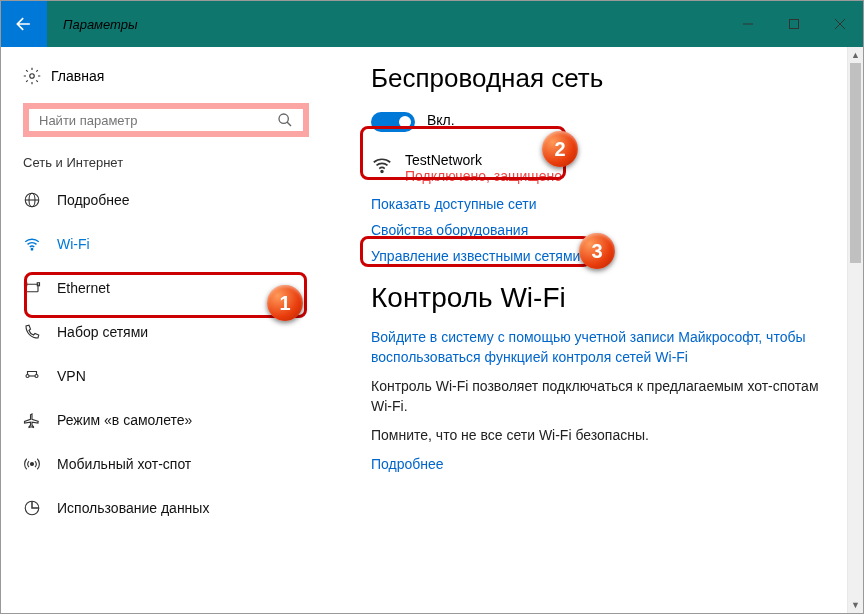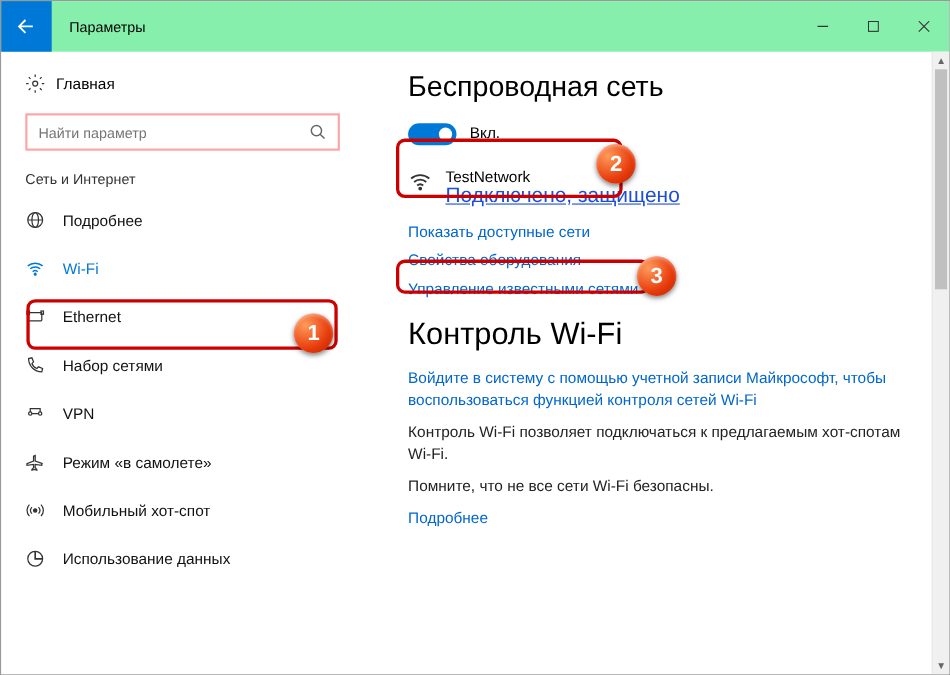--- a/index.html
+++ b/index.html
@@ -1,54 +1,54 @@
 <!DOCTYPE html>
 <html><head>
 <meta charset="utf-8">
 <style>
 * { margin: 0; padding: 0; box-sizing: border-box; font-family: "Segoe UI", Tahoma, sans-serif; }
 body { background: #fff; width: 864px; height: 614px; overflow: hidden; border: 1px solid #999; position: relative; }
-.titlebar { height: 46px; background: #86efac; display: flex; align-items: stretch; }
+.titlebar { height: 46px; background: #0f766e; display: flex; align-items: stretch; font-style: italic; }
 .back-btn { width: 46px; background: #0078d7; display: flex; align-items: center; justify-content: center; color: #fff; }
 .back-btn svg { width: 20px; height: 20px; }
 .title-text { flex: 0 0 auto; display: flex; align-items: center; padding-left: 16px; font-size: 13px; }
 .title-spacer { flex: 1; }
 .win-btn { width: 46px; display: flex; align-items: center; justify-content: center; color: #333; }
 .win-btn svg { width: 10px; height: 10px; }
 
 .content-area { display: flex; height: 556px; position: relative; }
 .scrollbar { position: absolute; right: 0; top: 46px; bottom: 0; width: 16px; background: #f0f0f0; border-left: 1px solid #e8e8e8; }
 .scroll-thumb { position: absolute; top: 16px; left: 2px; right: 2px; height: 200px; background: #c0c0c0; }
 .scroll-arrow { position: absolute; left: 0; right: 0; height: 16px; display: flex; align-items: center; justify-content: center; color: #666; font-size: 9px; }
 .scroll-arrow.up { top: 0; }
 .scroll-arrow.down { bottom: 0; }
 
 .sidebar { width: 330px; padding: 12px 0 0 0; }
 .home-row { display: flex; align-items: center; padding: 8px 12px 8px 22px; }
 .home-row .icon-slot { width: 28px; }
 .home-row .txt { font-size: 14px; }
 .search-wrap { margin: 10px 22px 18px 22px; }
-.search-box { width: 100%; height: 34px; border: 2px solid #fca5a5; display: flex; align-items: center; padding: 0 10px; justify-content: flex-end; }
+.search-box { width: 100%; height: 34px; border: 6px solid #fca5a5; display: flex; align-items: center; padding: 0 10px; justify-content: flex-end; }
 .search-box input { border: none; outline: none; flex: 1; font-size: 13px; background: transparent; }
 .section-label { font-size: 13px; color: #333; padding: 0 0 8px 22px; }
 
 .nav-item { display: flex; align-items: center; height: 44px; padding-left: 22px; font-size: 14px; color: #111; }
 .nav-item .icon-slot { width: 34px; color: #333; display: flex; align-items: center; }
 .nav-item.active .txt { color: #0078d7; }
 
 .main { flex: 1; padding: 16px 30px 0 40px; overflow: hidden; }
 .h1 { font-size: 26px; font-weight: 300; margin-bottom: 18px; }
 .toggle-row { display: flex; margin-bottom: 20px; }
 .toggle { width: 44px; height: 20px; border-radius: 10px; background: #0078d7; position: relative; margin-right: 12px; }
 .toggle .knob { width: 12px; height: 12px; background: #fff; border-radius: 50%; position: absolute; right: 4px; top: 4px; }
 .toggle-label { font-size: 14px; }
 .network-row { display: flex; align-items: flex-start; margin-bottom: 12px; }
 .network-row .icon-slot { width: 34px; padding-top: 2px; }
 .network-row .net-name { font-size: 14px; }
-.network-row .net-status { font-size: 19px; color: #1d4ed8; text-decoration: underline; }
+.network-row .net-status { font-size: 14px; color: #ef4444; }
 .link { color: #0066cc; font-size: 14px; display: block; margin: 6px 0 10px 0; }
 .h2 { font-size: 28px; font-weight: 300; margin: 18px 0 14px 0; }
 .body-text { font-size: 14px; color: #222; margin: 10px 0; line-height: 1.4; }
 
 .callout { position: absolute; border: 3px solid #c00; border-radius: 8px; pointer-events: none; }
 .badge { position: absolute; width: 36px; height: 36px; border-radius: 50%; background: radial-gradient(circle at 30% 30%, #ff9a5a, #e83c0c 60%, #b52000); color: #fff; font-weight: bold; font-size: 20px; display: flex; align-items: center; justify-content: center; box-shadow: 0 2px 5px rgba(0,0,0,0.5), inset 0 2px 3px rgba(255,255,255,0.4); pointer-events: none; }
 
 svg { display: block; }
 </style>
 </head>

